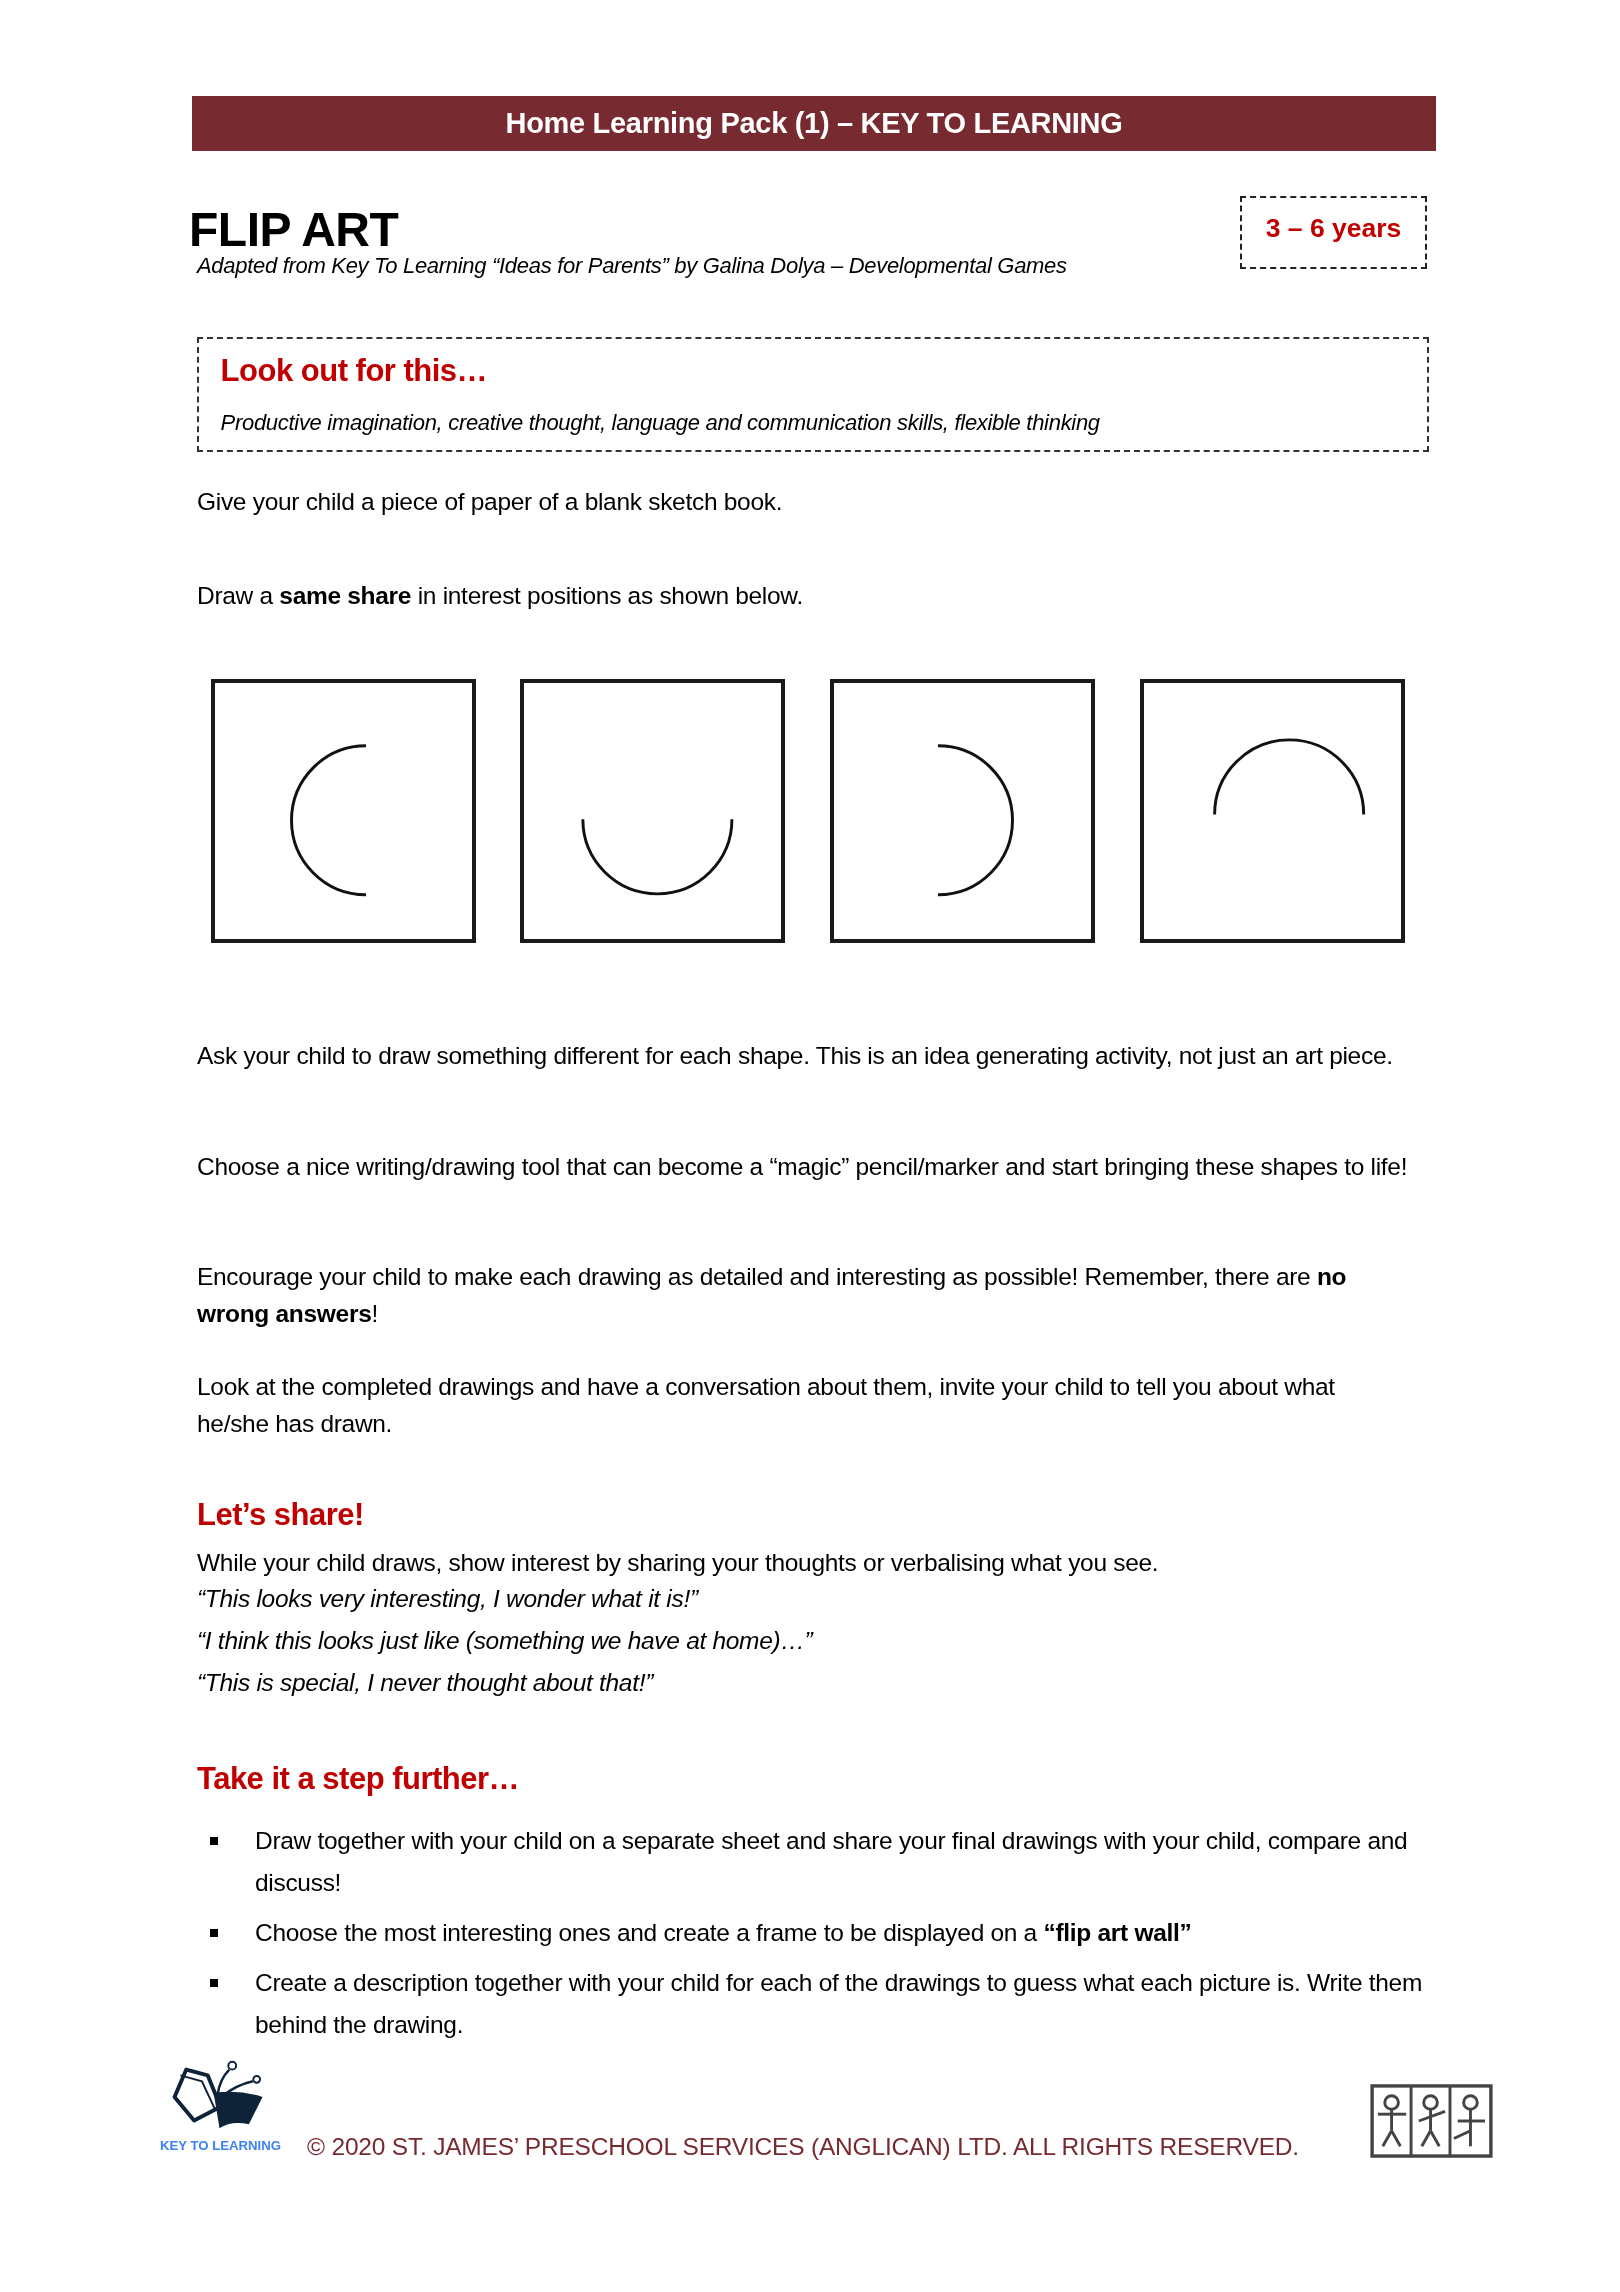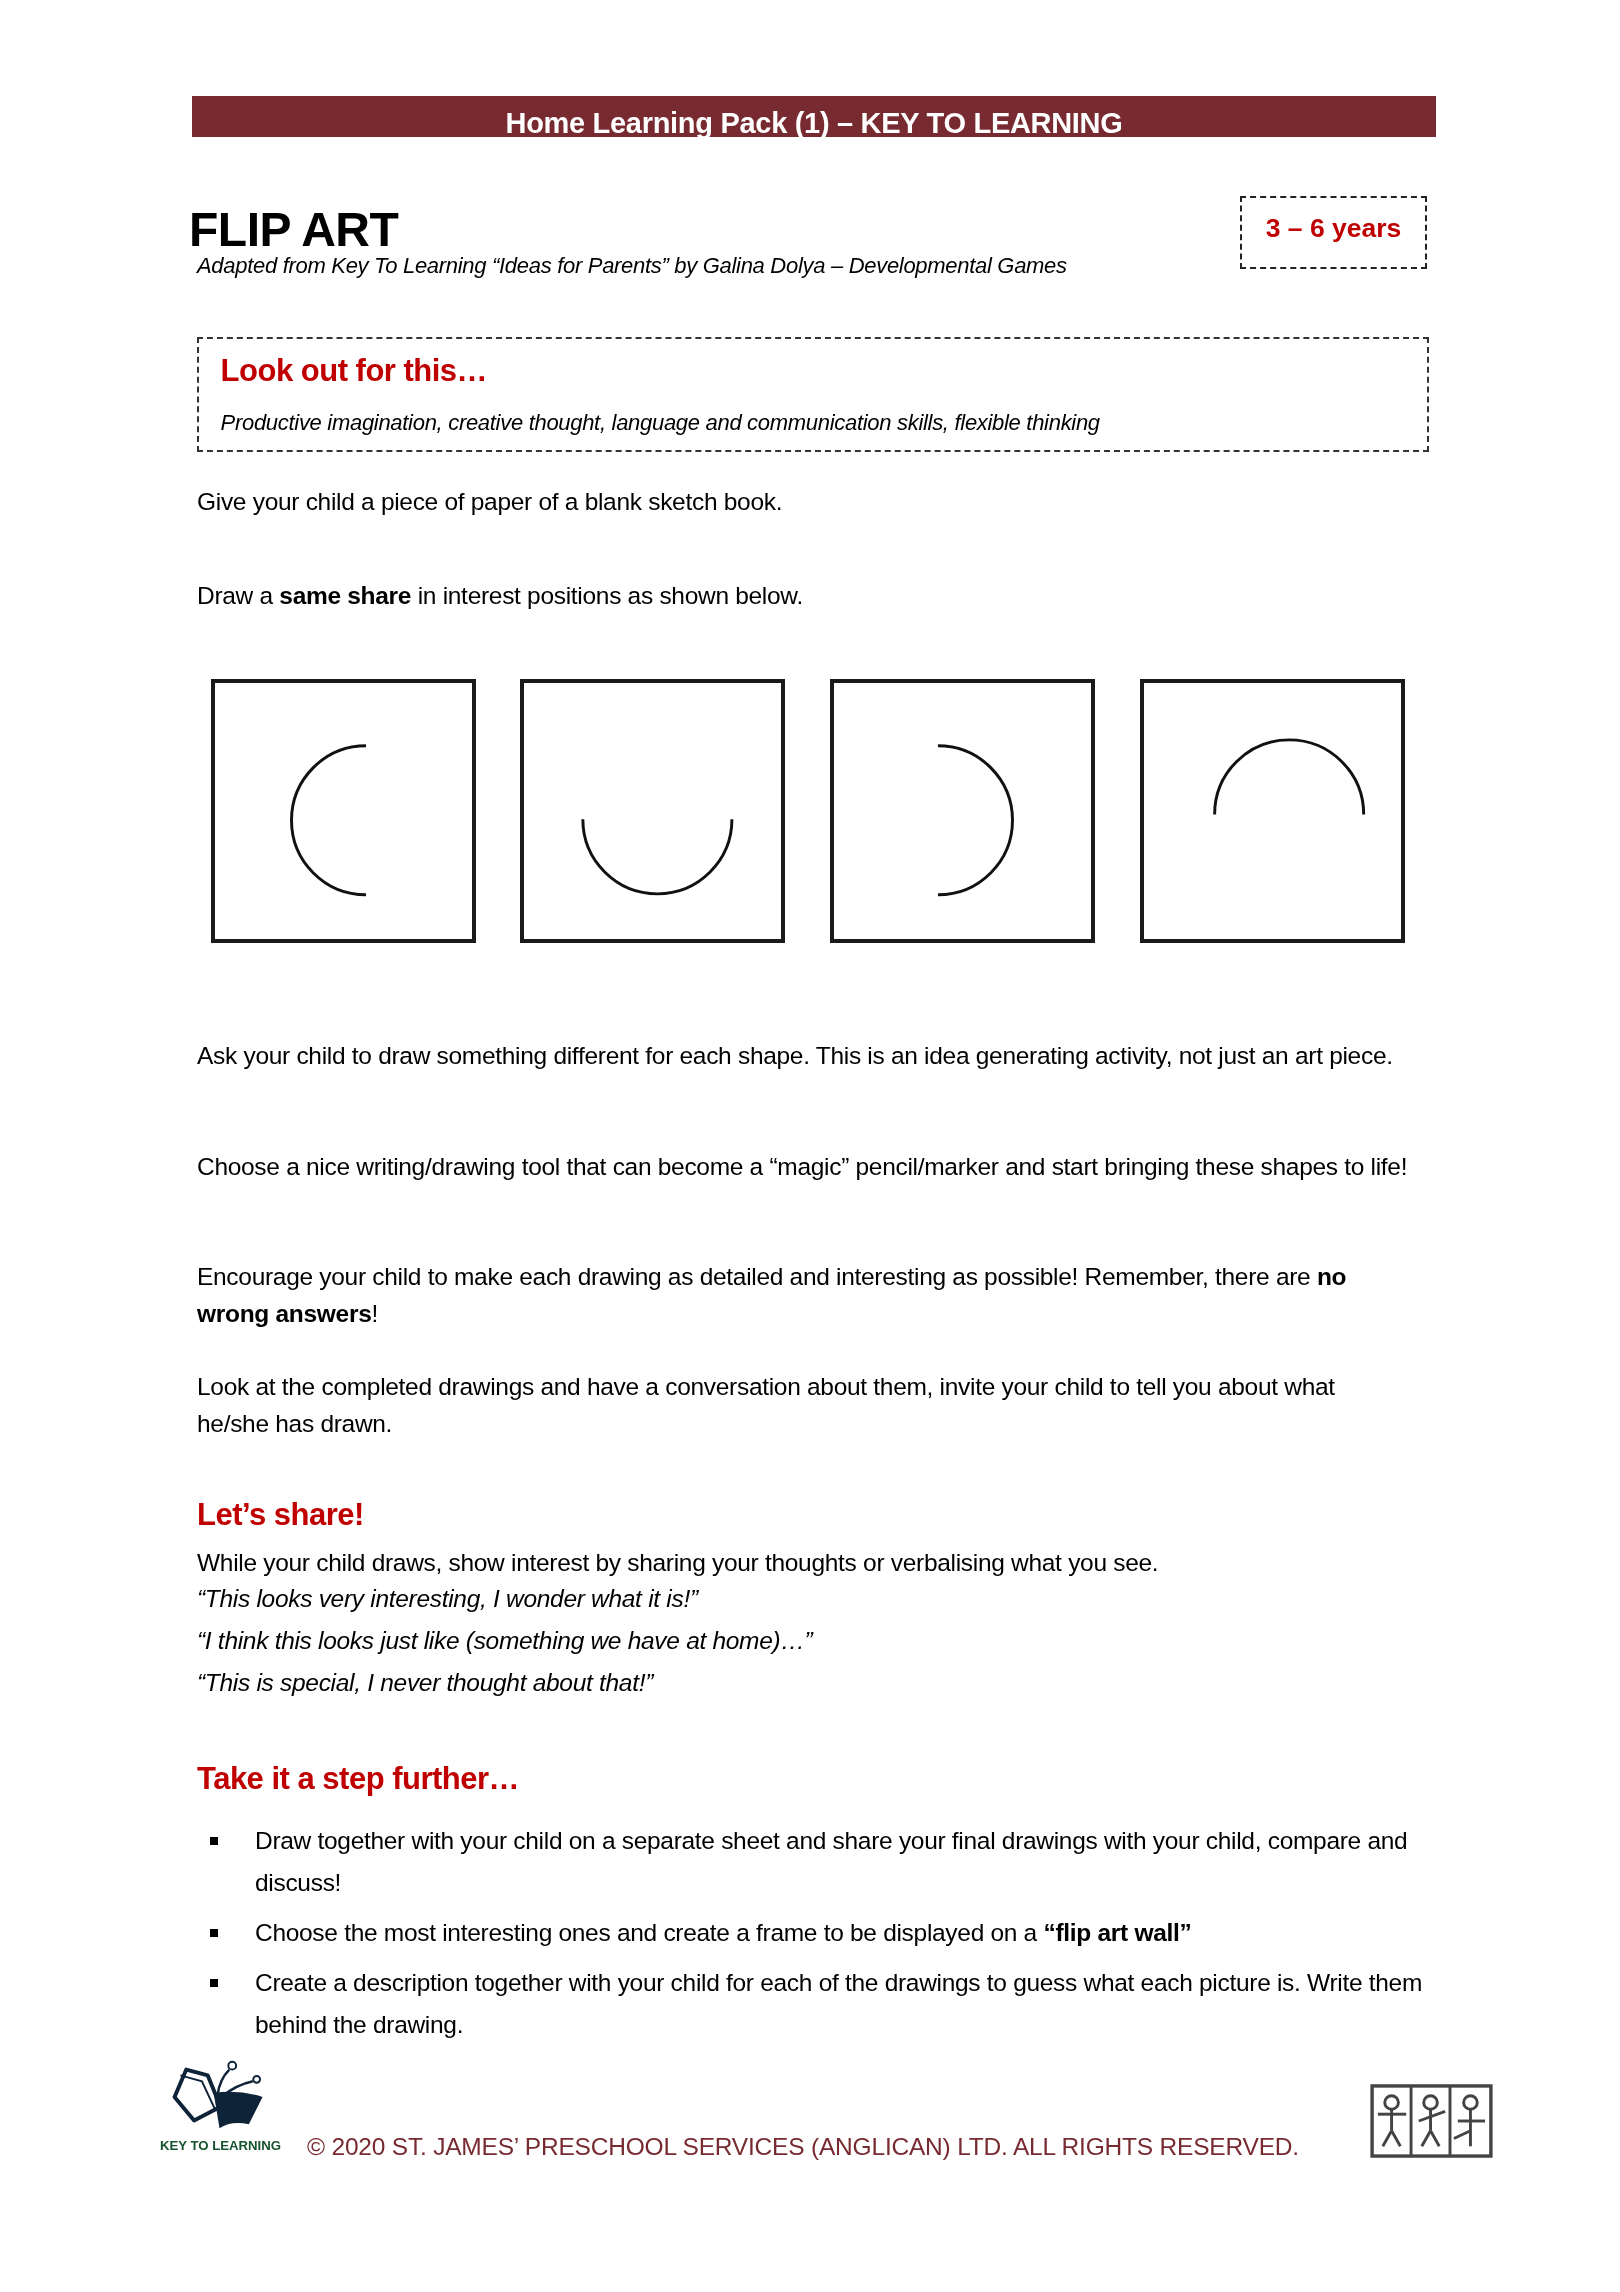--- a/index.html
+++ b/index.html
@@ -1,38 +1,38 @@
 <!DOCTYPE html>
 <html><head>
 <meta charset="utf-8">
 <style>
   html, body { margin: 0; padding: 0; background: #ffffff; }
   body { width: 1620px; height: 2293px; position: relative; overflow: hidden;
          font-family: "Liberation Sans", "DejaVu Sans", sans-serif; color: #000; }
   .abs { position: absolute; }
-  .header-bar { left: 192px; top: 96px; width: 1244px; height: 41px; background: #772a30;
+  .header-bar { left: 192px; top: 96px; width: 1244px; height: 55px; background: #772a30;
                 color: #fff; font-weight: bold; font-size: 29px; line-height: 55px; text-align: center; letter-spacing: -0.3px; }
   .title { left: 189px; top: 202px; font-size: 48px; font-weight: bold; letter-spacing: -0.5px; }
   .subtitle { left: 197px; top: 253px; font-size: 22px; font-style: italic; letter-spacing: -0.3px; }
   .age-box { left: 1240px; top: 196px; width: 187px; height: 73px; border: 2px dashed #222; box-sizing: border-box;
              color: #c00000; font-weight: bold; font-size: 26.5px; text-align: center; line-height: 61px; }
   .lookout-box { left: 197px; top: 337px; width: 1232px; height: 115px; border: 2px dashed #333; box-sizing: border-box; }
   .lookout-title { position: absolute; left: 21.6px; top: 13.7px; font-size: 31px; font-weight: bold; color: #c00000; letter-spacing: -0.5px; }
   .lookout-text { position: absolute; left: 21.6px; top: 71px; font-size: 22px; font-style: italic; letter-spacing: -0.3px; }
   .para { left: 197px; width: 1215px; font-size: 24.5px; line-height: 37px; letter-spacing: -0.3px; }
   .para b { font-weight: bold; }
   .shape-box { top: 679px; width: 265px; height: 264px; border: 4.9px solid #1a1a1a; box-sizing: border-box; background: #fff; }
   .shape-box svg { position: absolute; left: 0; top: 0; }
   .section-title { left: 197px; font-size: 31px; font-weight: bold; color: #c00000; letter-spacing: -0.5px; }
   .quote { left: 197px; font-size: 24.5px; font-style: italic; letter-spacing: -0.3px; }
   .bullet-list { left: 197px; top: 1812px; width: 1235px; margin: 0; padding: 0; list-style: none; }
   .bullet-list li { position: relative; padding-left: 58px; font-size: 24.5px; line-height: 42px; letter-spacing: -0.3px; margin-top: 8px; }
   .bullet-list li .bullet { position: absolute; left: 12.7px; top: 16.7px; width: 8.8px; height: 8.8px; background: #000; }
   .footer-logo { left: 147px; top: 2050px; width: 147px; height: 118px; }
-  .logo-text { position: absolute; left: 0; top: 88px; width: 147px; text-align: center; font-size: 13.2px; font-weight: bold; color: #14532d; letter-spacing: 0; }
+  .logo-text { position: absolute; left: 0; top: 88px; width: 147px; text-align: center; font-size: 13.2px; font-weight: bold; color: #3b82f6; letter-spacing: 0; }
   .copyright { left: 307px; top: 2133px; font-size: 24.5px; color: #772a30; letter-spacing: -0.2px; white-space: nowrap; }
   .stick-box { left: 1370px; top: 2084px; width: 123px; height: 74px; }
 </style>
 </head>
 <body>
 
 <div class="abs header-bar">Home Learning Pack (1) – KEY TO LEARNING</div>
 
 <div class="abs title">FLIP ART</div>
 <div class="abs subtitle">Adapted from Key To Learning “Ideas for Parents” by Galina Dolya – Developmental Games</div>

